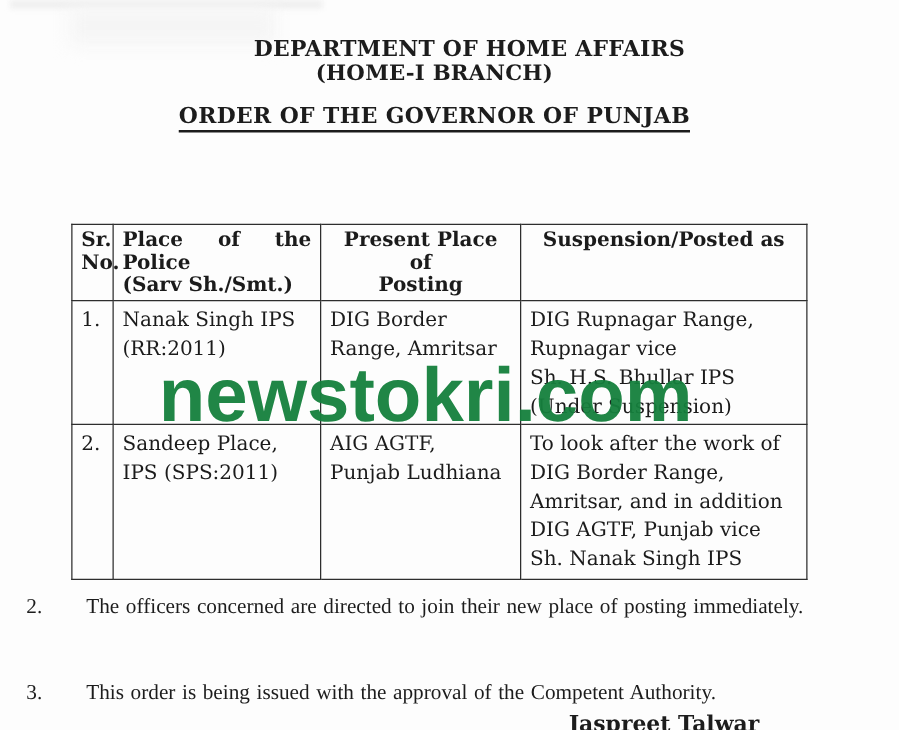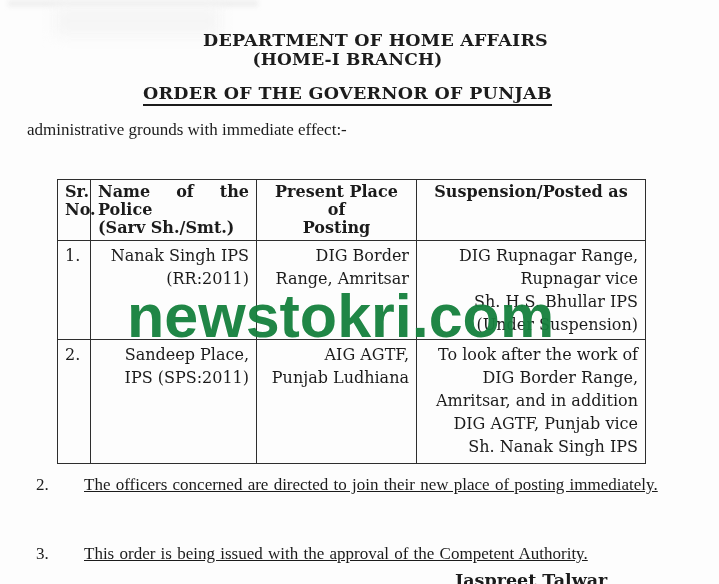--- a/index.html
+++ b/index.html
@@ -22,42 +22,42 @@
   .dept-heading  { top: 30px; font-size: 17.5px; letter-spacing: 0.2px; padding-left: 28px; }
   .branch-heading{ top: 49px; font-size: 17px; letter-spacing: 0.2px; }
   .order-title   { top: 83px; font-size: 17.5px; letter-spacing: 0.3px; }
   .order-title .underline { border-bottom: 2.2px solid #1c1c1c; padding-bottom: 1px; text-align: right; }
 
   
   .intro { top: 113px; left: 27px; width: 640px; font-size: 17px; line-height: 34px; }
   .intro .jline { text-align: justify; text-align-last: justify; text-indent: 46px; word-spacing: 1px; }
 
   
-  .npara { left: 36px; width: 640px; font-size: 17px; line-height: 34px; text-align: justify; word-spacing: 1px; text-decoration: underline; }
+  .npara { left: 21px; width: 640px; font-size: 17px; line-height: 34px; text-align: justify; word-spacing: 1px; }
   .npara .num { display: inline-block; width: 48px; text-indent: 0; }
   .para-2 { top: 468px; }
   .para-3 { top: 537px; }
 
   
   .signature { left: 455px; top: 570px; font-family: "DejaVu Serif", serif; font-weight: bold; font-size: 17.5px; white-space: nowrap; }
 
   
   table.transfer {
     position: absolute; left: 57px; top: 179px;
     width: 588px; table-layout: fixed; border-collapse: collapse;
     font-family: "DejaVu Serif", serif; font-size: 16px; color: #1b1b1b;
   }
   table.transfer td {
     border: 1.6px solid #2e2e2e;
     vertical-align: top;
     padding: 3px 7px;
     line-height: 23px;
   }
   table.transfer tr.hdr td { font-weight: bold; line-height: 18px; padding-top: 3px; }
-  .cell-lines { white-space: pre-line; text-align: right; }
+  .cell-lines { white-space: pre-line; }
   .hdr-center { text-align: center; margin-top: 33px; }
   .jcell { text-align: justify; text-align-last: justify; }
   td.sr-col { padding-left: 6px; }
 
   
   .watermark {
     left: 127px; top: 281px;
     font-family: "Liberation Sans", sans-serif;
     font-weight: bold;
     font-size: 61px;
@@ -74,36 +74,35 @@
 <div class="abs smudge1"></div>
 <div class="abs smudge2"></div>
 
 <div class="abs heading-block dept-heading">DEPARTMENT OF HOME AFFAIRS</div>
 <div class="abs heading-block branch-heading">(HOME-I BRANCH)</div>
 <div class="abs heading-block order-title">
   <span class="underline">ORDER OF THE GOVERNOR OF PUNJAB</span>
 </div>
 
 <div class="abs intro">
-  <div>administrative grounds with immediate effect:-</div>
 </div>
 
 <table class="transfer">
   <colgroup>
     <col style="width:33px">
       <col style="width:166px">
       <col style="width:160px">
       <col style="width:229px">
   </colgroup>
   <tbody>
       <tr class="hdr" style="height:56px">
     <td class="sr-col cell-lines">Sr.
 No.</td>
     <td>
-      <div class="jcell">Name of the</div>
+      <div class="jcell">Place of the</div>
       <div>Police</div>
       <div>(Sarv Sh./Smt.)</div>
     </td>
     <td class="hdr-center cell-lines">Present Place of
 Posting</td>
     <td class="hdr-center">Suspension/Posted as</td>
   </tr>
   <tr style="height:99px">
     <td class="sr-col">1.</td>
     <td class="cell-lines">Nanak Singh IPS

